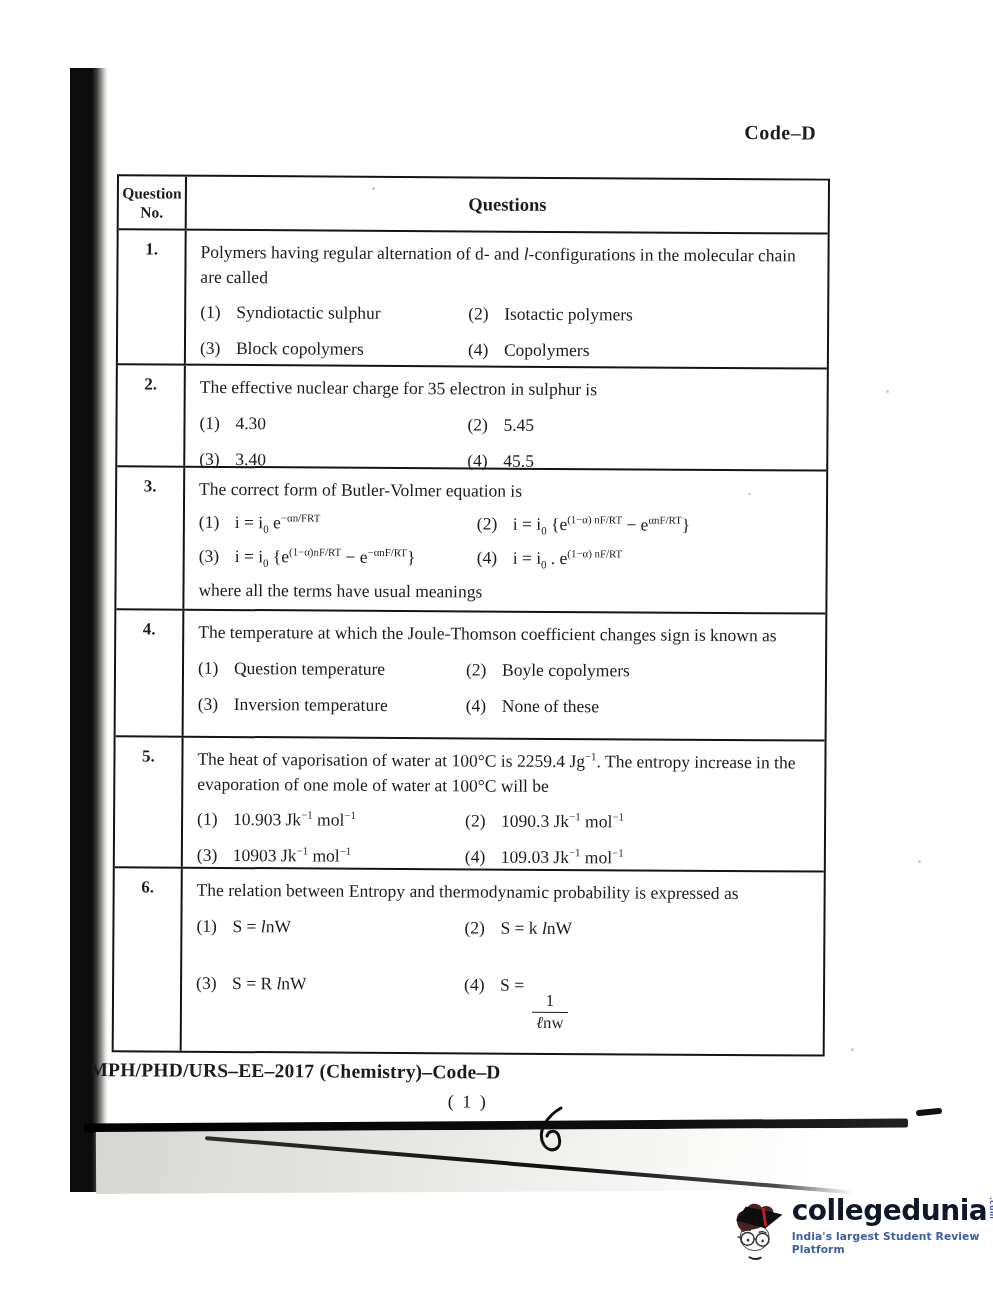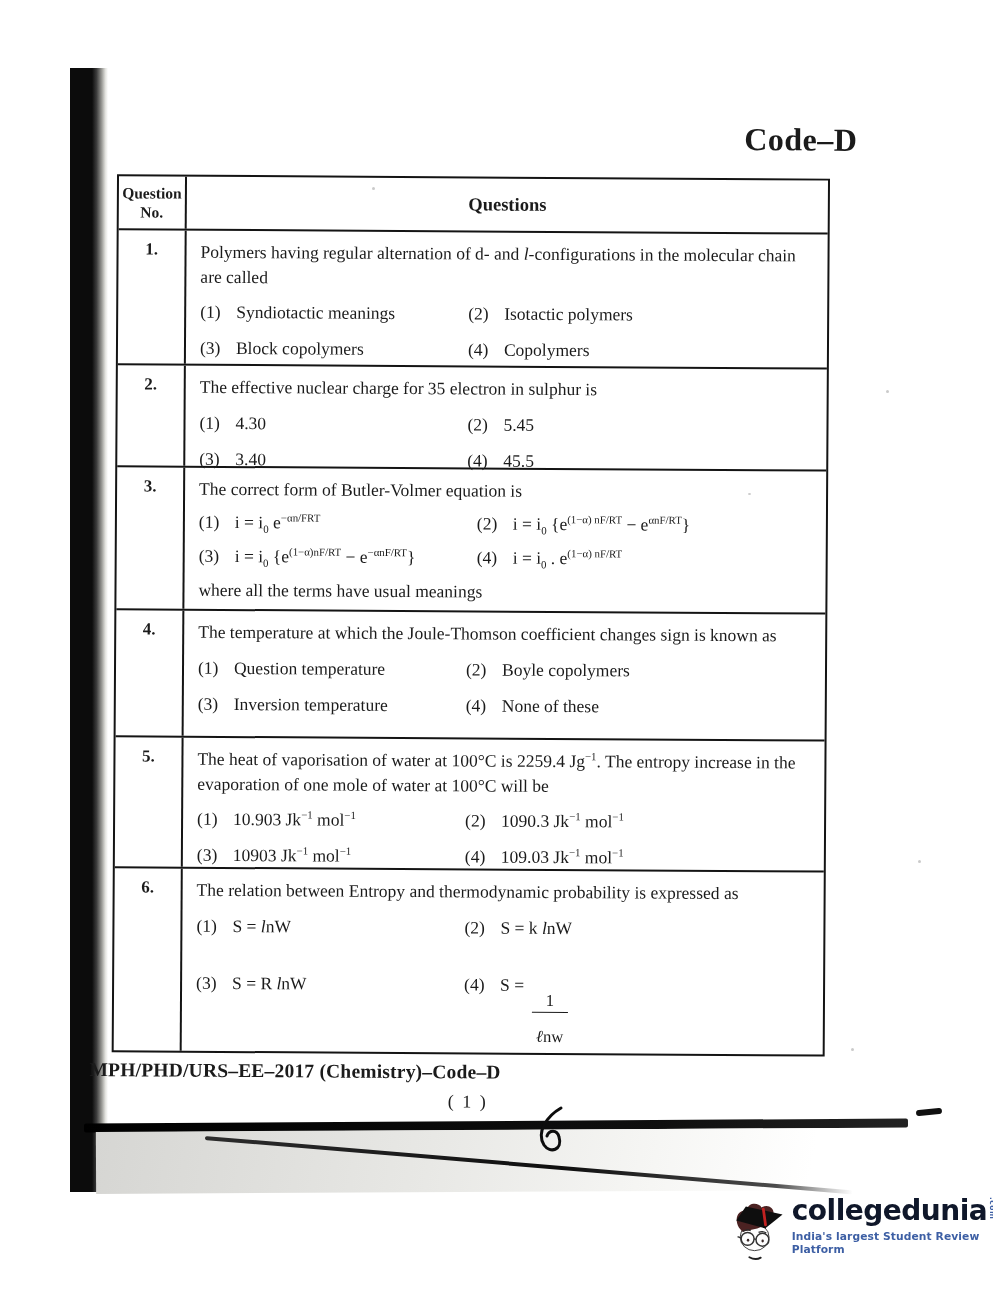--- a/index.html
+++ b/index.html
@@ -30,21 +30,21 @@
     position:absolute;left:205px;top:1136px;width:650px;height:3.5px;
     background:linear-gradient(90deg,#2c2c2c,#0f0f0f 55%,#4a4a4a 88%,rgba(0,0,0,0));
     transform:rotate(4.8deg);transform-origin:left center;border-radius:2px;
   }
   .pen-mark{position:absolute;left:527px;top:1104px;}
   .speck{position:absolute;background:#8a8a8a;border-radius:50%;opacity:.45;}
 
   
   .sheet{position:absolute;inset:0;transform:rotate(0.35deg);transform-origin:400px 180px;}
   .code-label{
-    position:absolute;left:744px;top:119px;font-size:32px;font-weight:bold;letter-spacing:.5px;
+    position:absolute;left:744px;top:119px;font-size:20px;font-weight:bold;letter-spacing:.5px;
   }
   .paper-table{
     position:absolute;left:117px;top:176px;width:713px;box-sizing:border-box;
     border:2.5px solid #141414;background:#fff;
   }
   .t-header{display:flex;height:52px;}
   .row{display:flex;border-top:2px solid #141414;}
   .no-col{
     width:68px;flex:0 0 68px;border-right:2px solid #141414;text-align:center;box-sizing:border-box;
   }
@@ -62,21 +62,21 @@
   .q-note{margin:13px 0 0 0;font-size:17.5px;}
   .opts{display:grid;grid-template-columns:268px 1fr;row-gap:15px;margin-top:13px;}
   .opt{display:flex;font-size:17.5px;white-space:nowrap;align-items:baseline;}
   .opt-num{flex:0 0 36px;}
   .r1{height:133px}.r2{height:100px}.r3{height:141px}.r4{height:125px}.r5{height:129px}.r6{height:182px}
   .r3 .opts{grid-template-columns:278px 1fr;row-gap:13px;margin-top:10px;}
   .r6 .opts{row-gap:36px;}
   sup,sub{font-size:62%;line-height:0;}
   .frac{display:inline-flex;flex-direction:column;align-items:center;line-height:1.1;vertical-align:-0.95em;font-size:.95em;margin-left:4px;}
   .frac-top{padding:0 4px 1px;}
-  .frac-bot{border-top:1.7px solid #1b1b1b;padding:15px 4px 0;}
+  .frac-bot{border-top:1.7px solid #1b1b1b;padding:1px 4px 0;}
   .footer-line{position:absolute;left:95px;top:1061px;font-weight:bold;font-size:19.5px;letter-spacing:.2px;}
   .page-num{position:absolute;left:117px;top:1091px;width:713px;text-align:center;font-size:18px;letter-spacing:2px;}
 
   
   .logo{position:absolute;left:731px;top:1197px;display:flex;align-items:flex-start;}
   .logo-text{margin-left:3px;font-family:"DejaVu Sans",sans-serif;}
   .brand-row{display:flex;align-items:flex-start;}
   .brand{font-weight:bold;font-size:28px;line-height:1;letter-spacing:-.5px;}
   .tld{writing-mode:vertical-rl;font-size:7.5px;font-weight:bold;margin-left:1px;letter-spacing:.5px;}
   .tagline{font-size:10.7px;font-weight:bold;margin-top:5px;letter-spacing:.1px;}
@@ -96,21 +96,21 @@
       <div class="q-col">Questions</div>
     </div>
 
     <div class="row r1">
       <div class="no-col">1.</div>
       <div class="q-col">
         <p class="q-text">Polymers having regular alternation of d- and <i>l</i>-configurations in the molecular chain are called</p>
         <div class="opts">
           <div class="opt">
               <span class="opt-num">(1)</span>
-              <span class="opt-text">Syndiotactic meanings</span>
+              <span class="opt-text">Syndiotactic sulphur</span>
             </div>
           <div class="opt">
               <span class="opt-num">(2)</span>
               <span class="opt-text">Isotactic polymers</span>
             </div>
           <div class="opt">
               <span class="opt-num">(3)</span>
               <span class="opt-text">Block copolymers</span>
             </div>
           <div class="opt">

